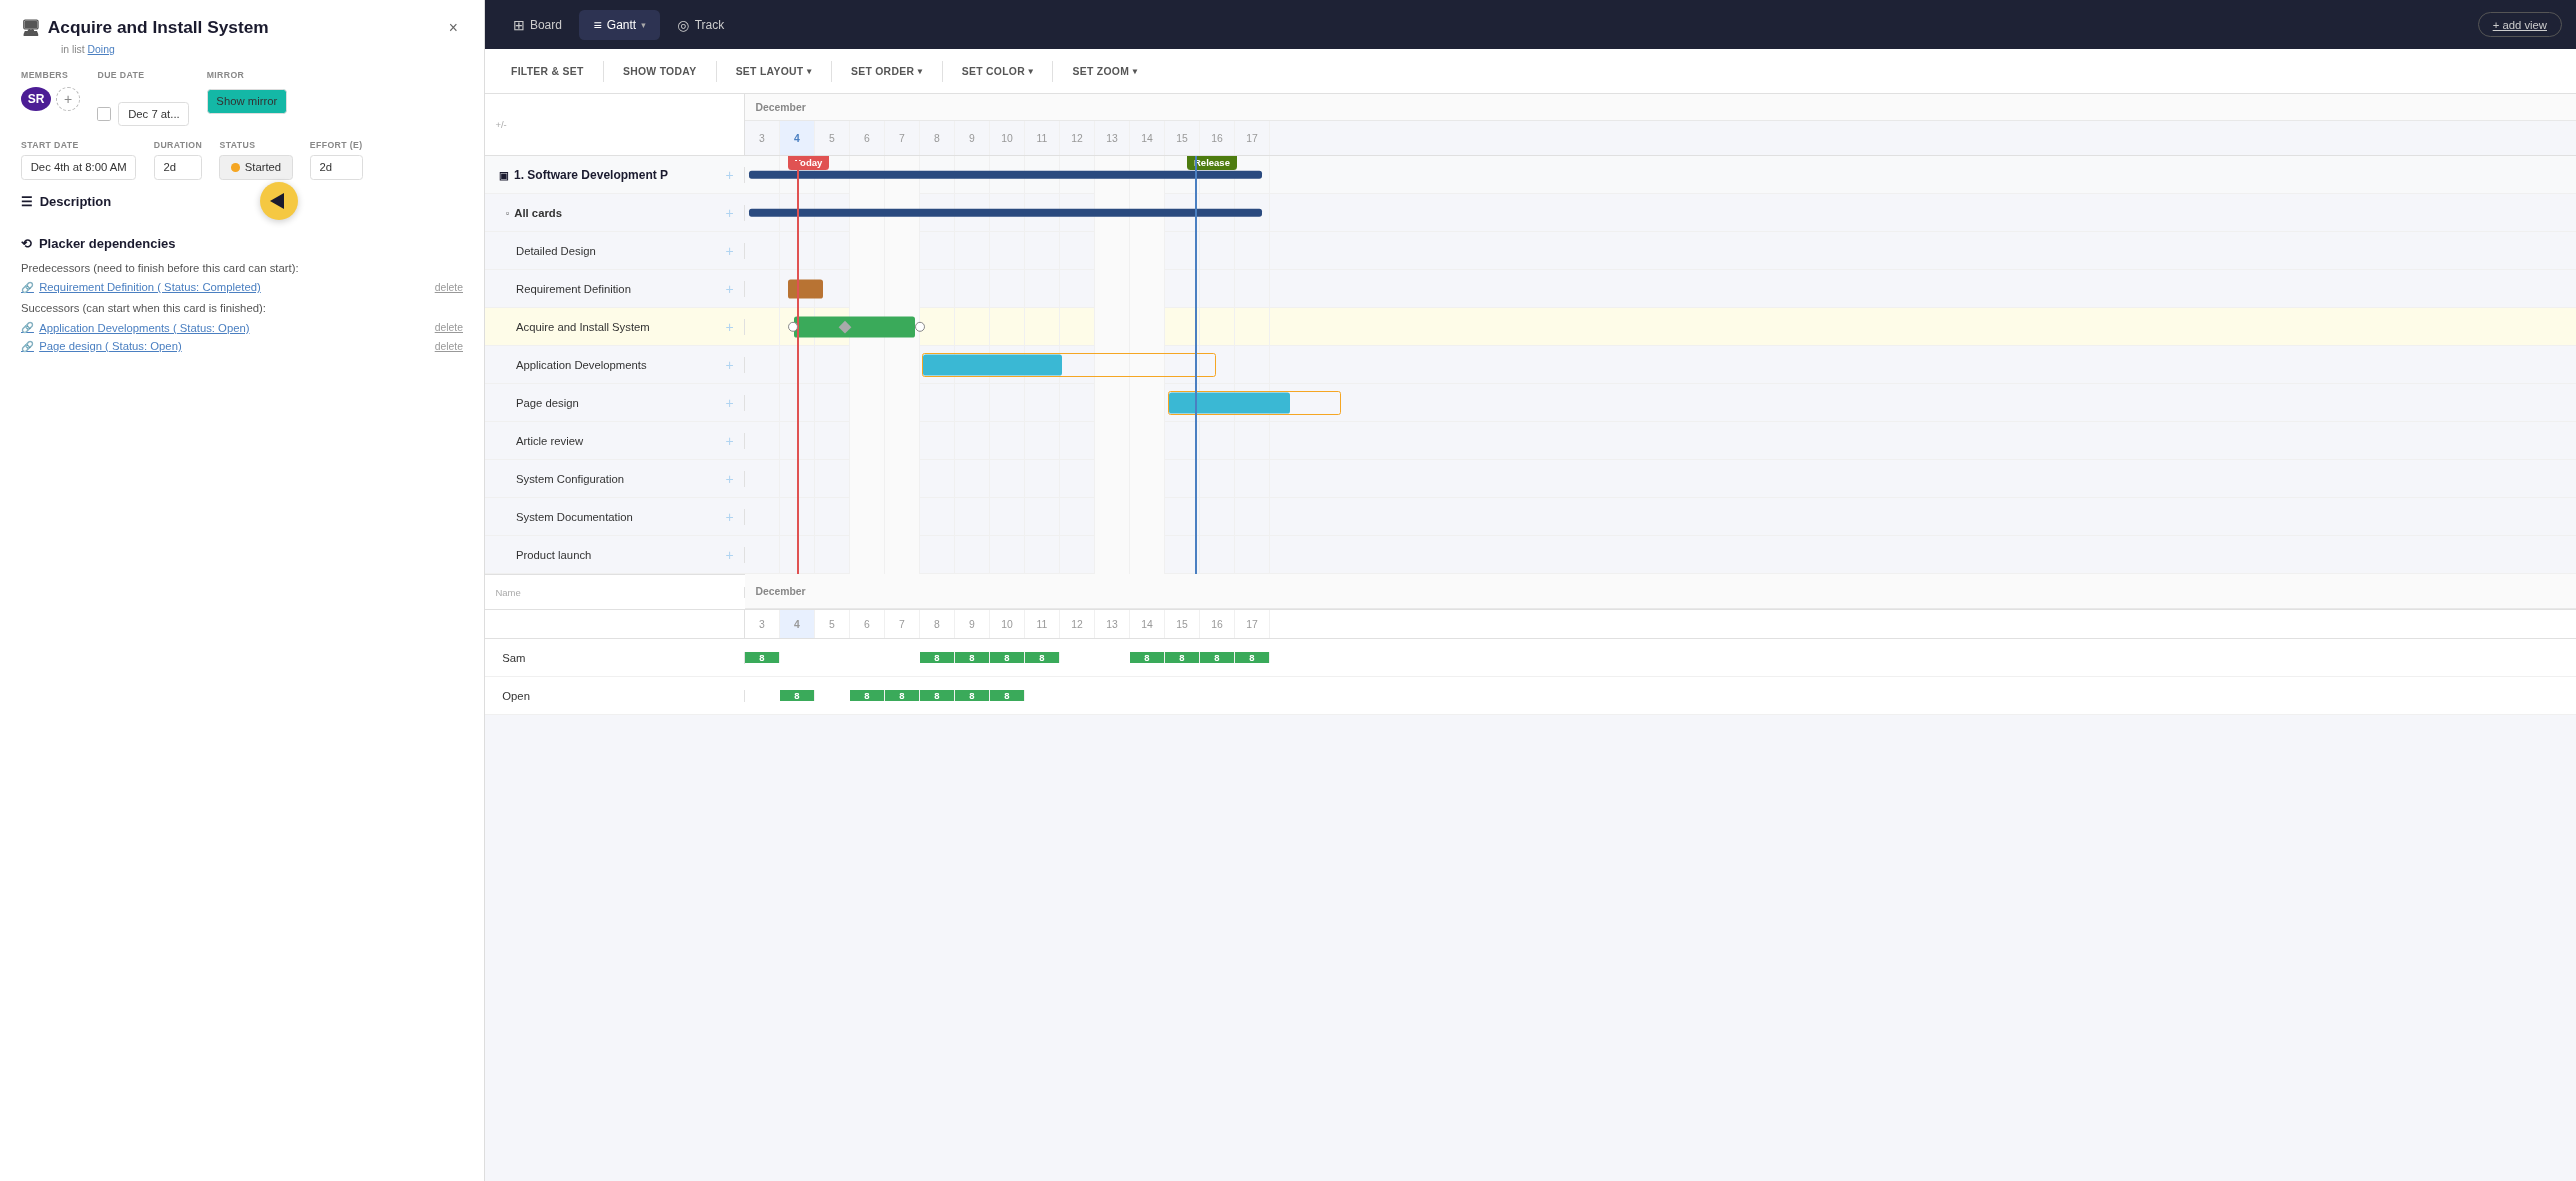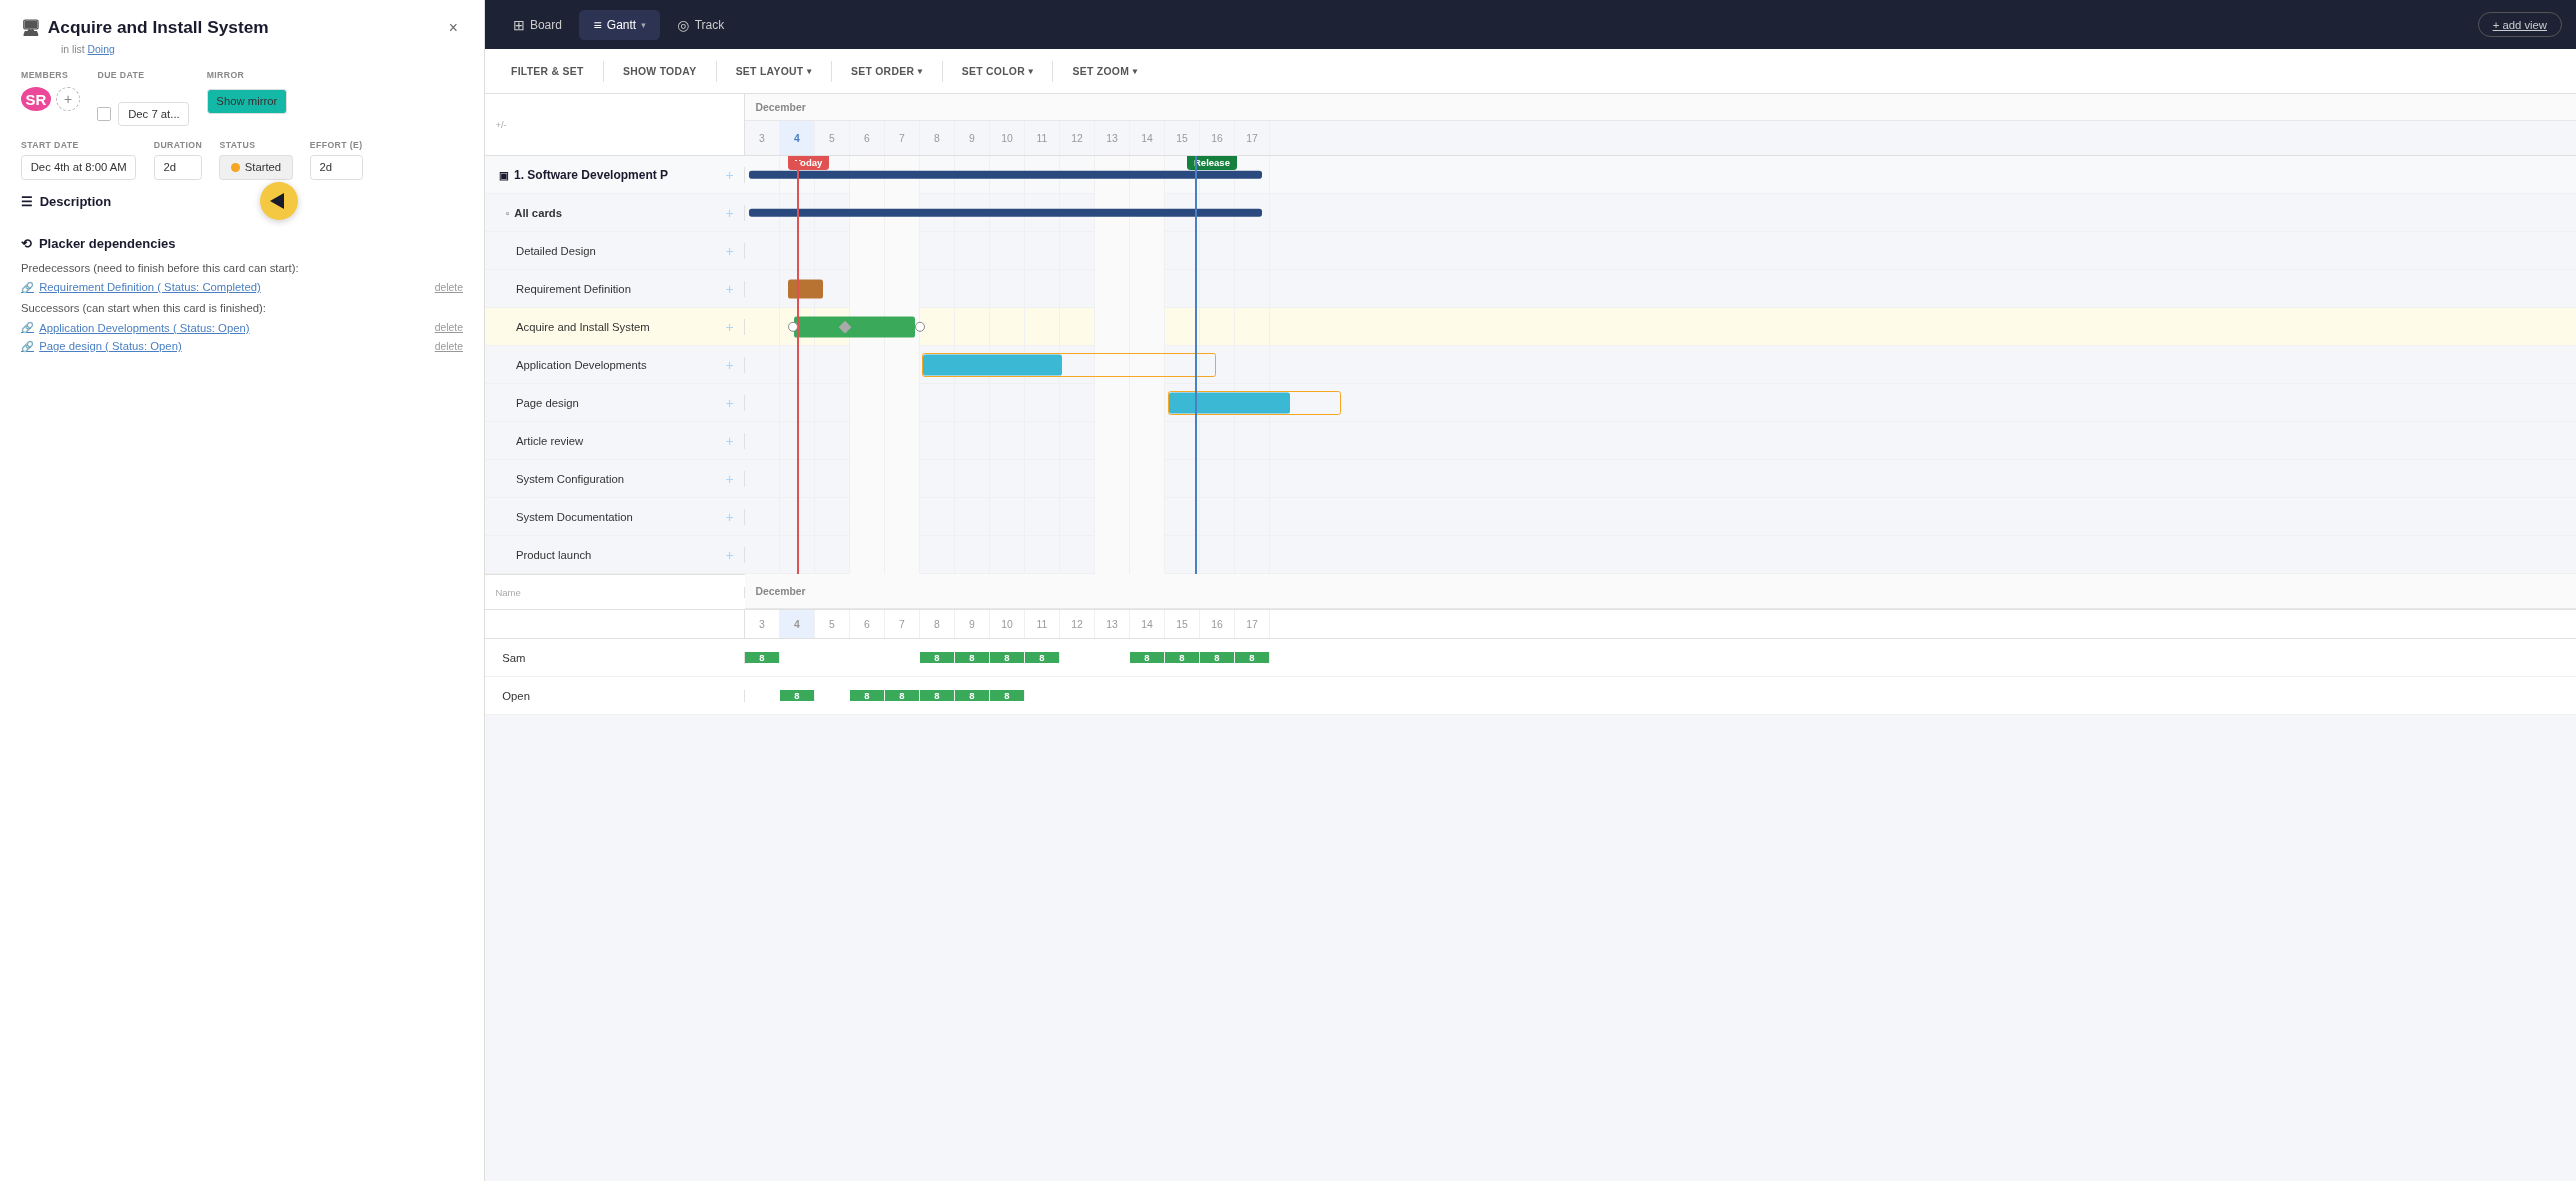--- a/index.html
+++ b/index.html
@@ -71,23 +71,23 @@
 
     .members-row {
       display: flex;
       align-items: center;
       gap: 5.2px;
       margin-top: 1.7px;
     }
     .avatar {
       width: 30px; height: 24px;
       border-radius: 50%;
-      background: #ec4899;
+      background: #4c1d95;
       color: #fff;
-      font-size: 15px;
+      font-size: 12px;
       font-weight: 700;
       display: flex; align-items: center; justify-content: center;
     }
     .add-member-btn {
       width: 24px; height: 24px;
       border-radius: 50%;
       border: 0.9px dashed #bbb;
       background: none;
       cursor: pointer;
       font-size: 14px;
@@ -387,21 +387,21 @@
     .today-line {
       position: absolute;
       top: 0; bottom: 0;
       width: 1.7px;
       background: #e05252;
       z-index: 5;
     }
     .release-badge {
       position: absolute;
       top: 0;
-      background: #15803d;
+      background: #4d7c0f;
       color: #fff;
       font-size: 9.5px;
       font-weight: 600;
       padding: 1.7px 7px;
       border-radius: 0 0 3.5px 3.5px;
       white-space: nowrap;
       text-align: center;
     }
     .today-badge {
       position: absolute;

